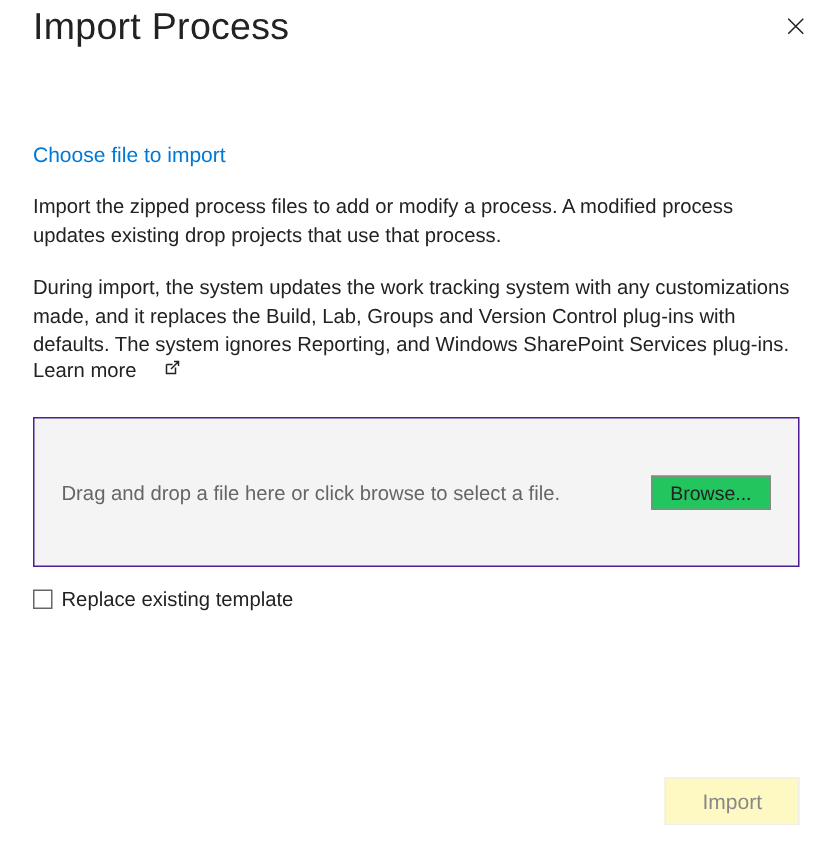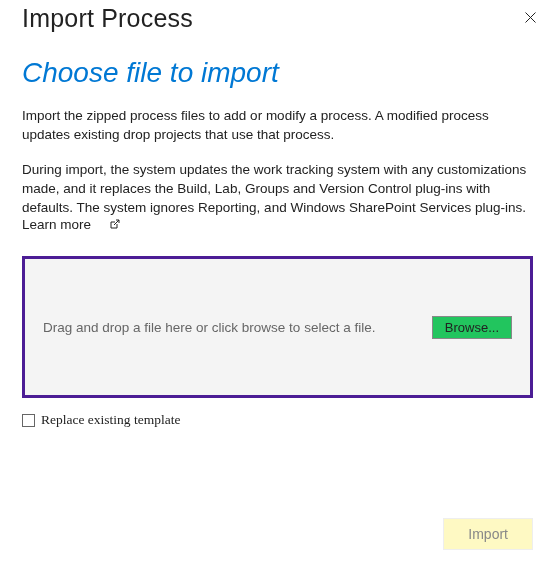--- a/index.html
+++ b/index.html
@@ -34,26 +34,25 @@
       font-family: inherit;
     }
     .dialog-title {
       font-size: 25px;
       font-weight: 400;
       color: #222;
       padding-top: 4px;
       letter-spacing: 0.2px;
     }
     .section-title {
-      font-size: 28px;
+      font-size: 14px;
       font-weight: 400;
       color: #0078d4;
-      margin-top: 24px;
+      margin-top: 62px;
       margin-bottom: 18px;
-      font-style: italic;
     }
     .description1 {
       line-height: 1.4;
       margin-bottom: 16px;
       color: #222;
     }
     .description2 {
       line-height: 1.4;
       margin-bottom: 0;
       color: #222;
@@ -67,22 +66,22 @@
       cursor: pointer;
       margin-bottom: 24px;
     }
     .external-icon {
       font-size: 11px;
       text-decoration: none;
       display: inline-block;
     }
     .drop-zone {
       background: #f4f4f4;
-      border: 3px solid #4c1d95;
-      height: 142px;
+      border: 1px solid #4c1d95;
+      height: 100px;
       display: flex;
       align-items: center;
       justify-content: space-between;
       padding: 1px 18px;
     }
     .drop-text {
       color: #666;
       font-size: 13.5px;
     }
     .browse-btn {
@@ -93,21 +92,20 @@
       font-family: inherit;
       cursor: pointer;
       color: #222;
     }
     .checkbox-row {
       display: flex;
       align-items: center;
       gap: 6px;
       margin-top: 14px;
       cursor: pointer;
-      font-family: Liberation Serif, serif;
     }
     .checkbox {
       width: 13px;
       height: 13px;
       border: 1px solid #666;
       background: #fff;
       flex-shrink: 0;
     }
     .checkbox-label {
       font-size: 13.5px;

